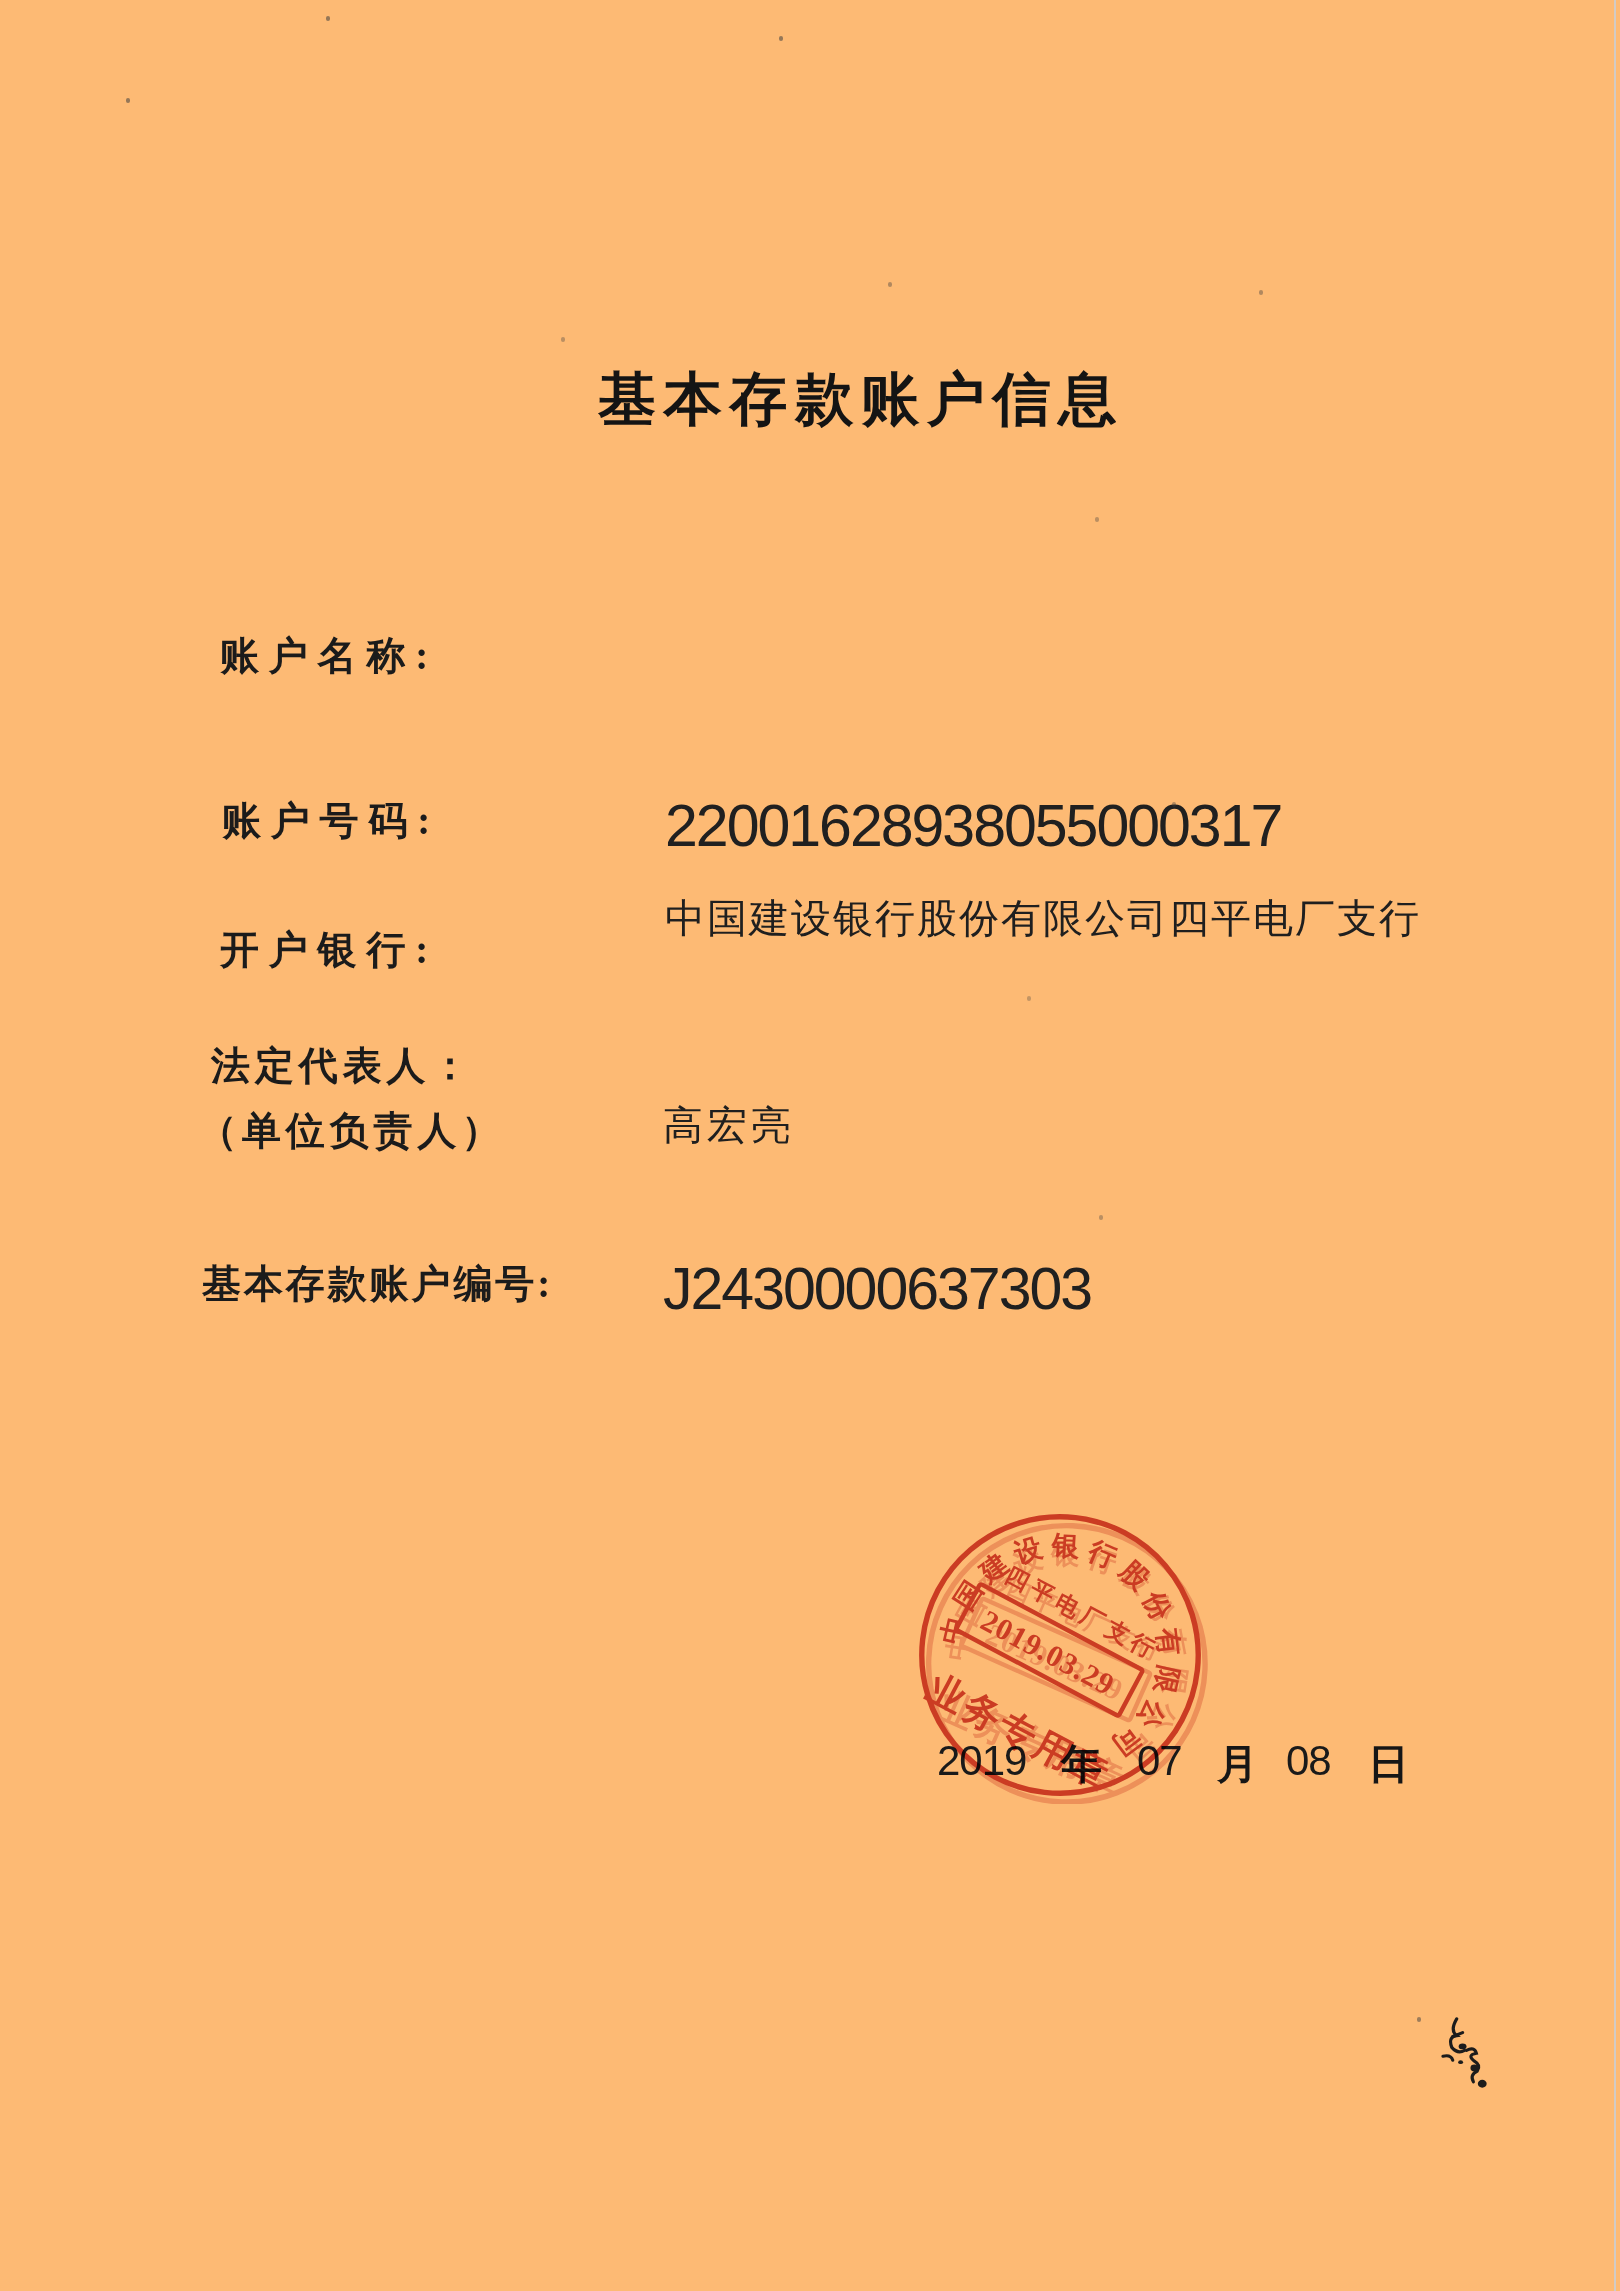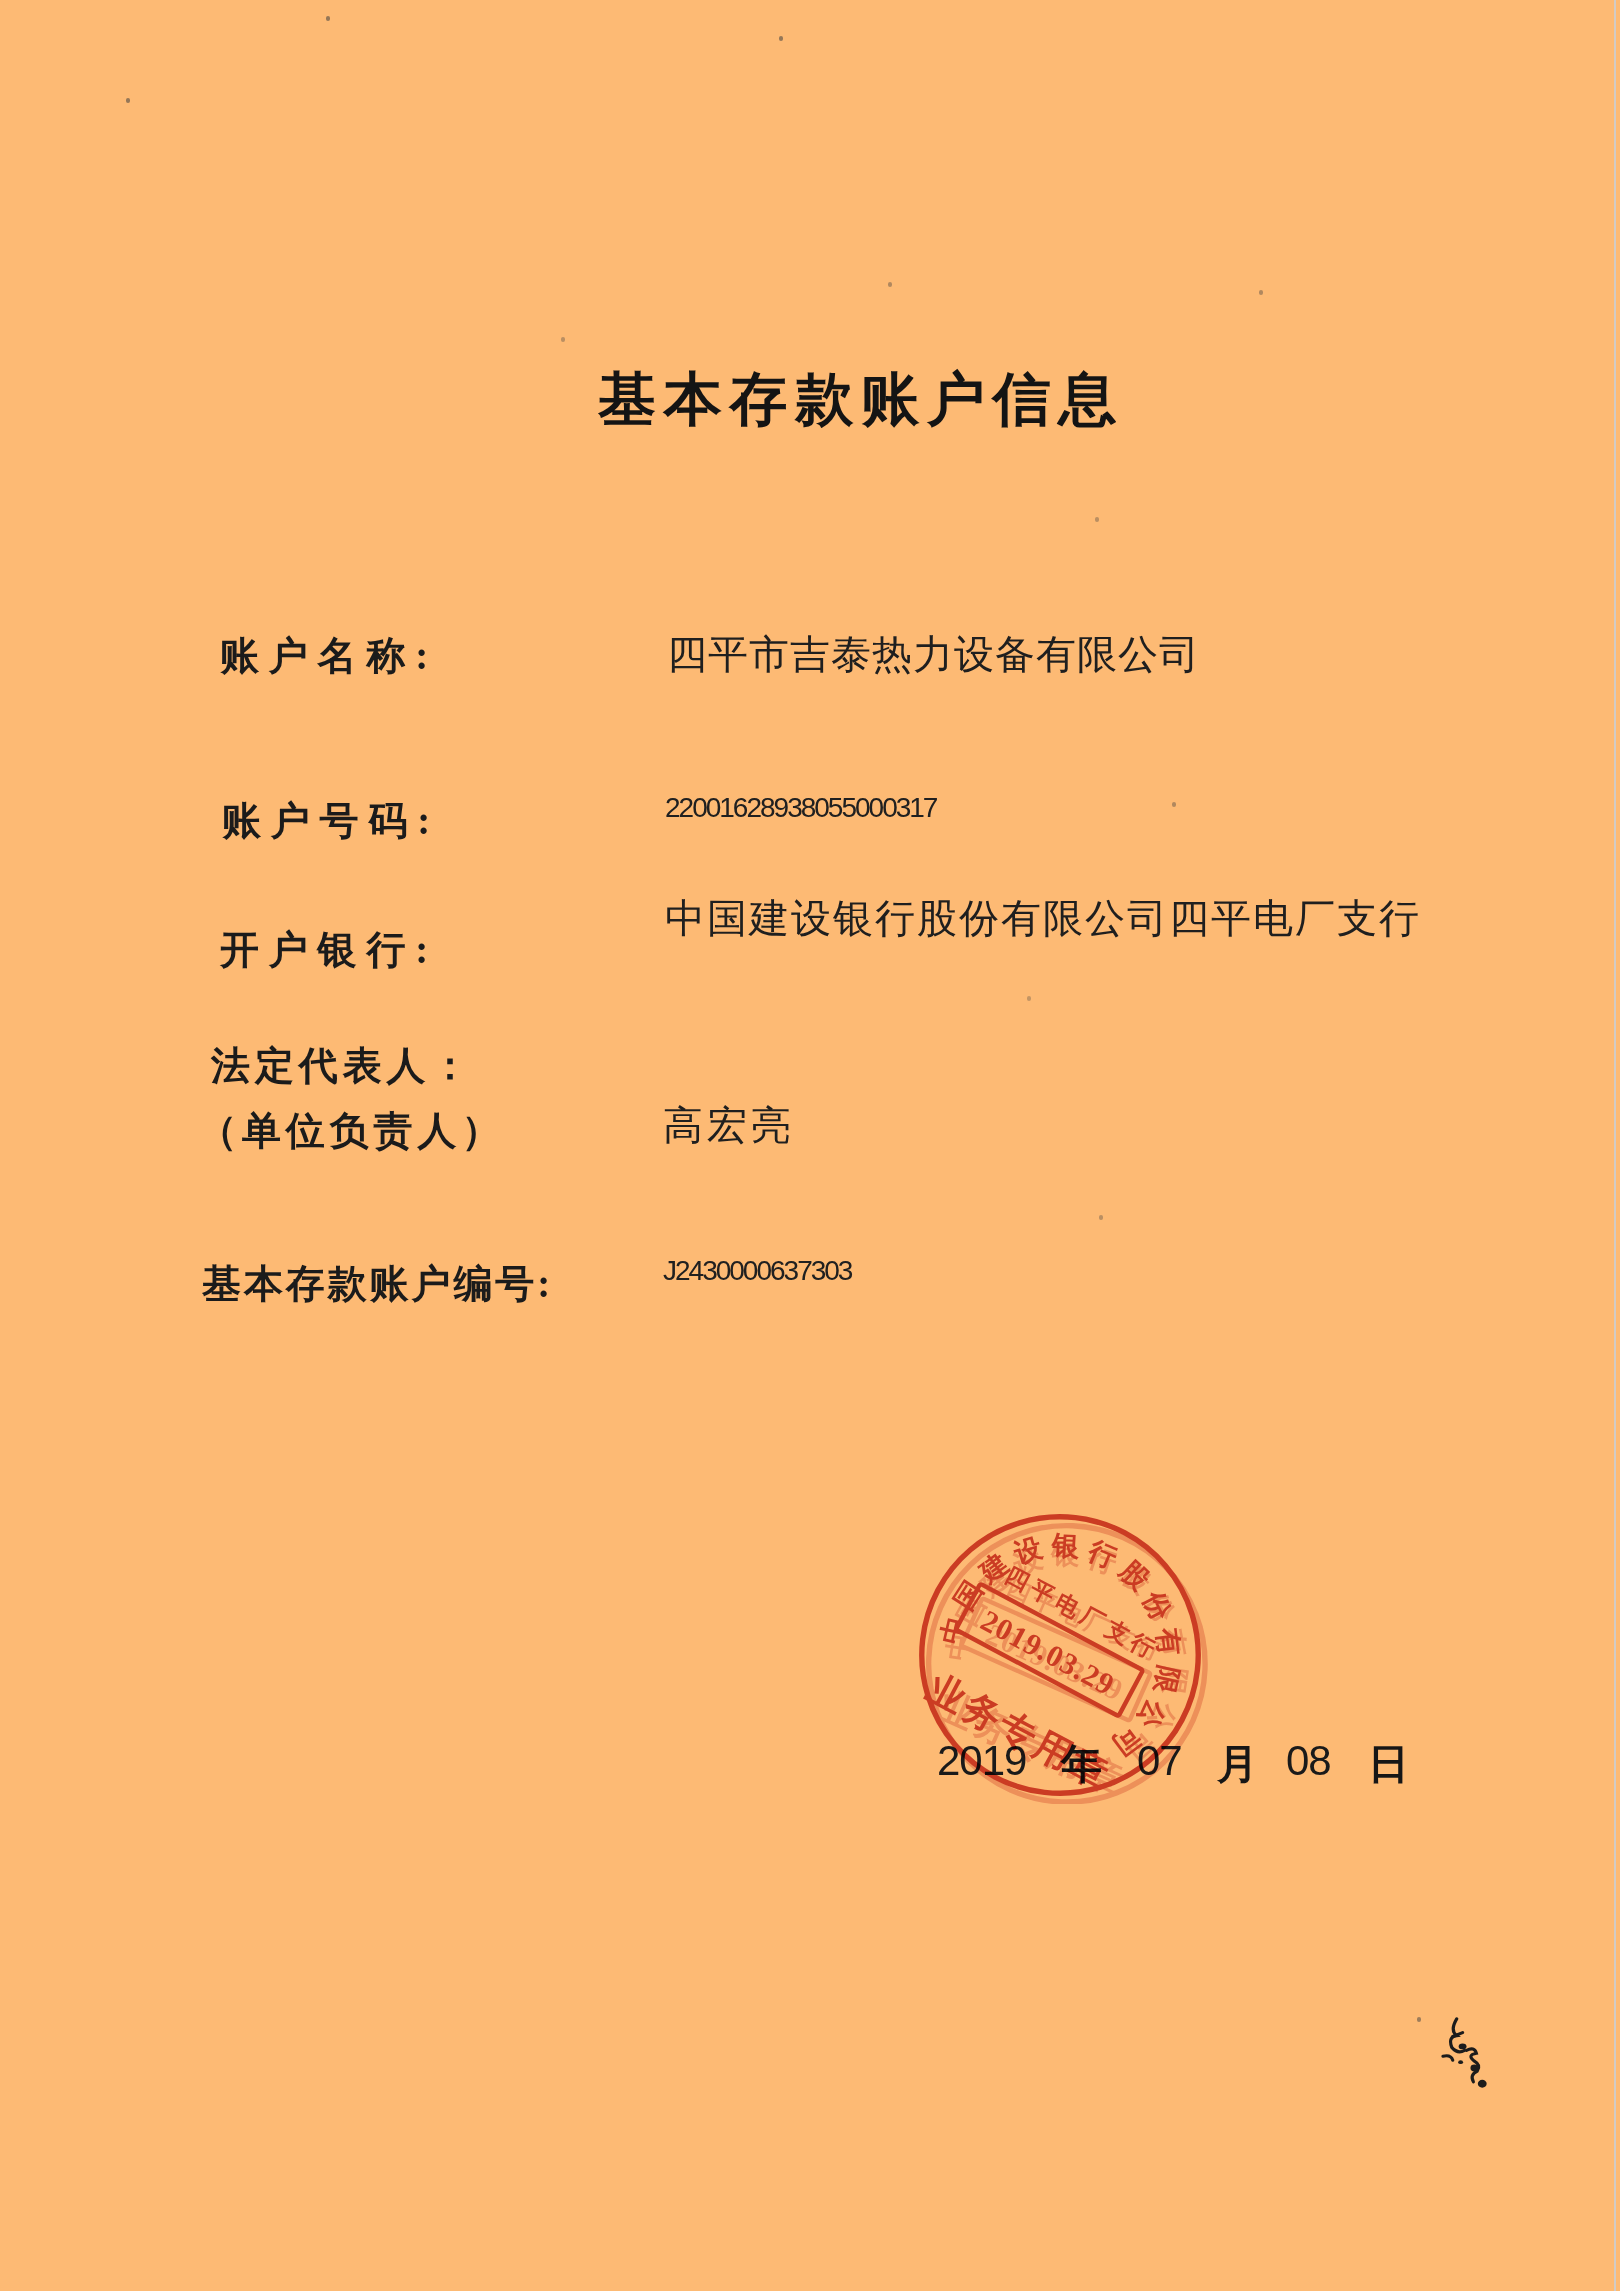--- a/index.html
+++ b/index.html
@@ -24,21 +24,21 @@
   }
   .lbl.tight{letter-spacing:2.9px;}
   .lbl.mid{letter-spacing:4.9px;}
   .val-cn{
     position:absolute;
     font-size:40px;color:#1f1f1f;letter-spacing:2px;white-space:nowrap;
   }
   .val-num{
     position:absolute;
     font-family:"Liberation Sans","DejaVu Sans",sans-serif;
-    font-size:28px;color:#202020;letter-spacing:-1px;white-space:nowrap;
+    font-size:59px;color:#202020;letter-spacing:-1px;white-space:nowrap;
   }
   .date-line span{position:absolute;top:0;white-space:nowrap;}
   .date-cn{font-size:41px;font-weight:600;color:#161616;}
   .date-num{
     font-family:"Liberation Sans","DejaVu Sans",sans-serif;
     font-size:42px;color:#1a1a1a;letter-spacing:-1px;
   }
   .stamp{
     position:absolute;left:911px;top:1506px;width:298px;height:298px;
     mix-blend-mode:multiply;opacity:.93;
@@ -55,21 +55,20 @@
   .smudge{position:absolute;left:1433px;top:2011px;}
 </style>
 </head>
 <body>
 
 <div class="page">
 
   <div class="doc-title">基本存款账户信息</div>
 
   <div class="lbl" style="left:220px;top:629px;">账户名称:</div>
-  <div class="val-cn" style="left:667px;top:627px;letter-spacing:1px;">四平市吉泰热力设备有限公司</div>
 
   <div class="lbl" style="left:222px;top:794px;">账户号码:</div>
   <div class="val-num" style="left:665px;top:792px;letter-spacing:-2px;">22001628938055000317</div>
 
   <div class="lbl" style="left:220px;top:923px;">开户银行:</div>
   <div class="val-cn" style="left:665px;top:891px;">中国建设银行股份有限公司四平电厂支行</div>
 
   <div class="lbl mid" style="left:211px;top:1039px;">法定代表人：</div>
   <div class="lbl mid" style="left:198px;top:1104px;">（单位负责人）</div>
   <div class="val-cn" style="left:663px;top:1098px;letter-spacing:3.9px;">高宏亮</div>

